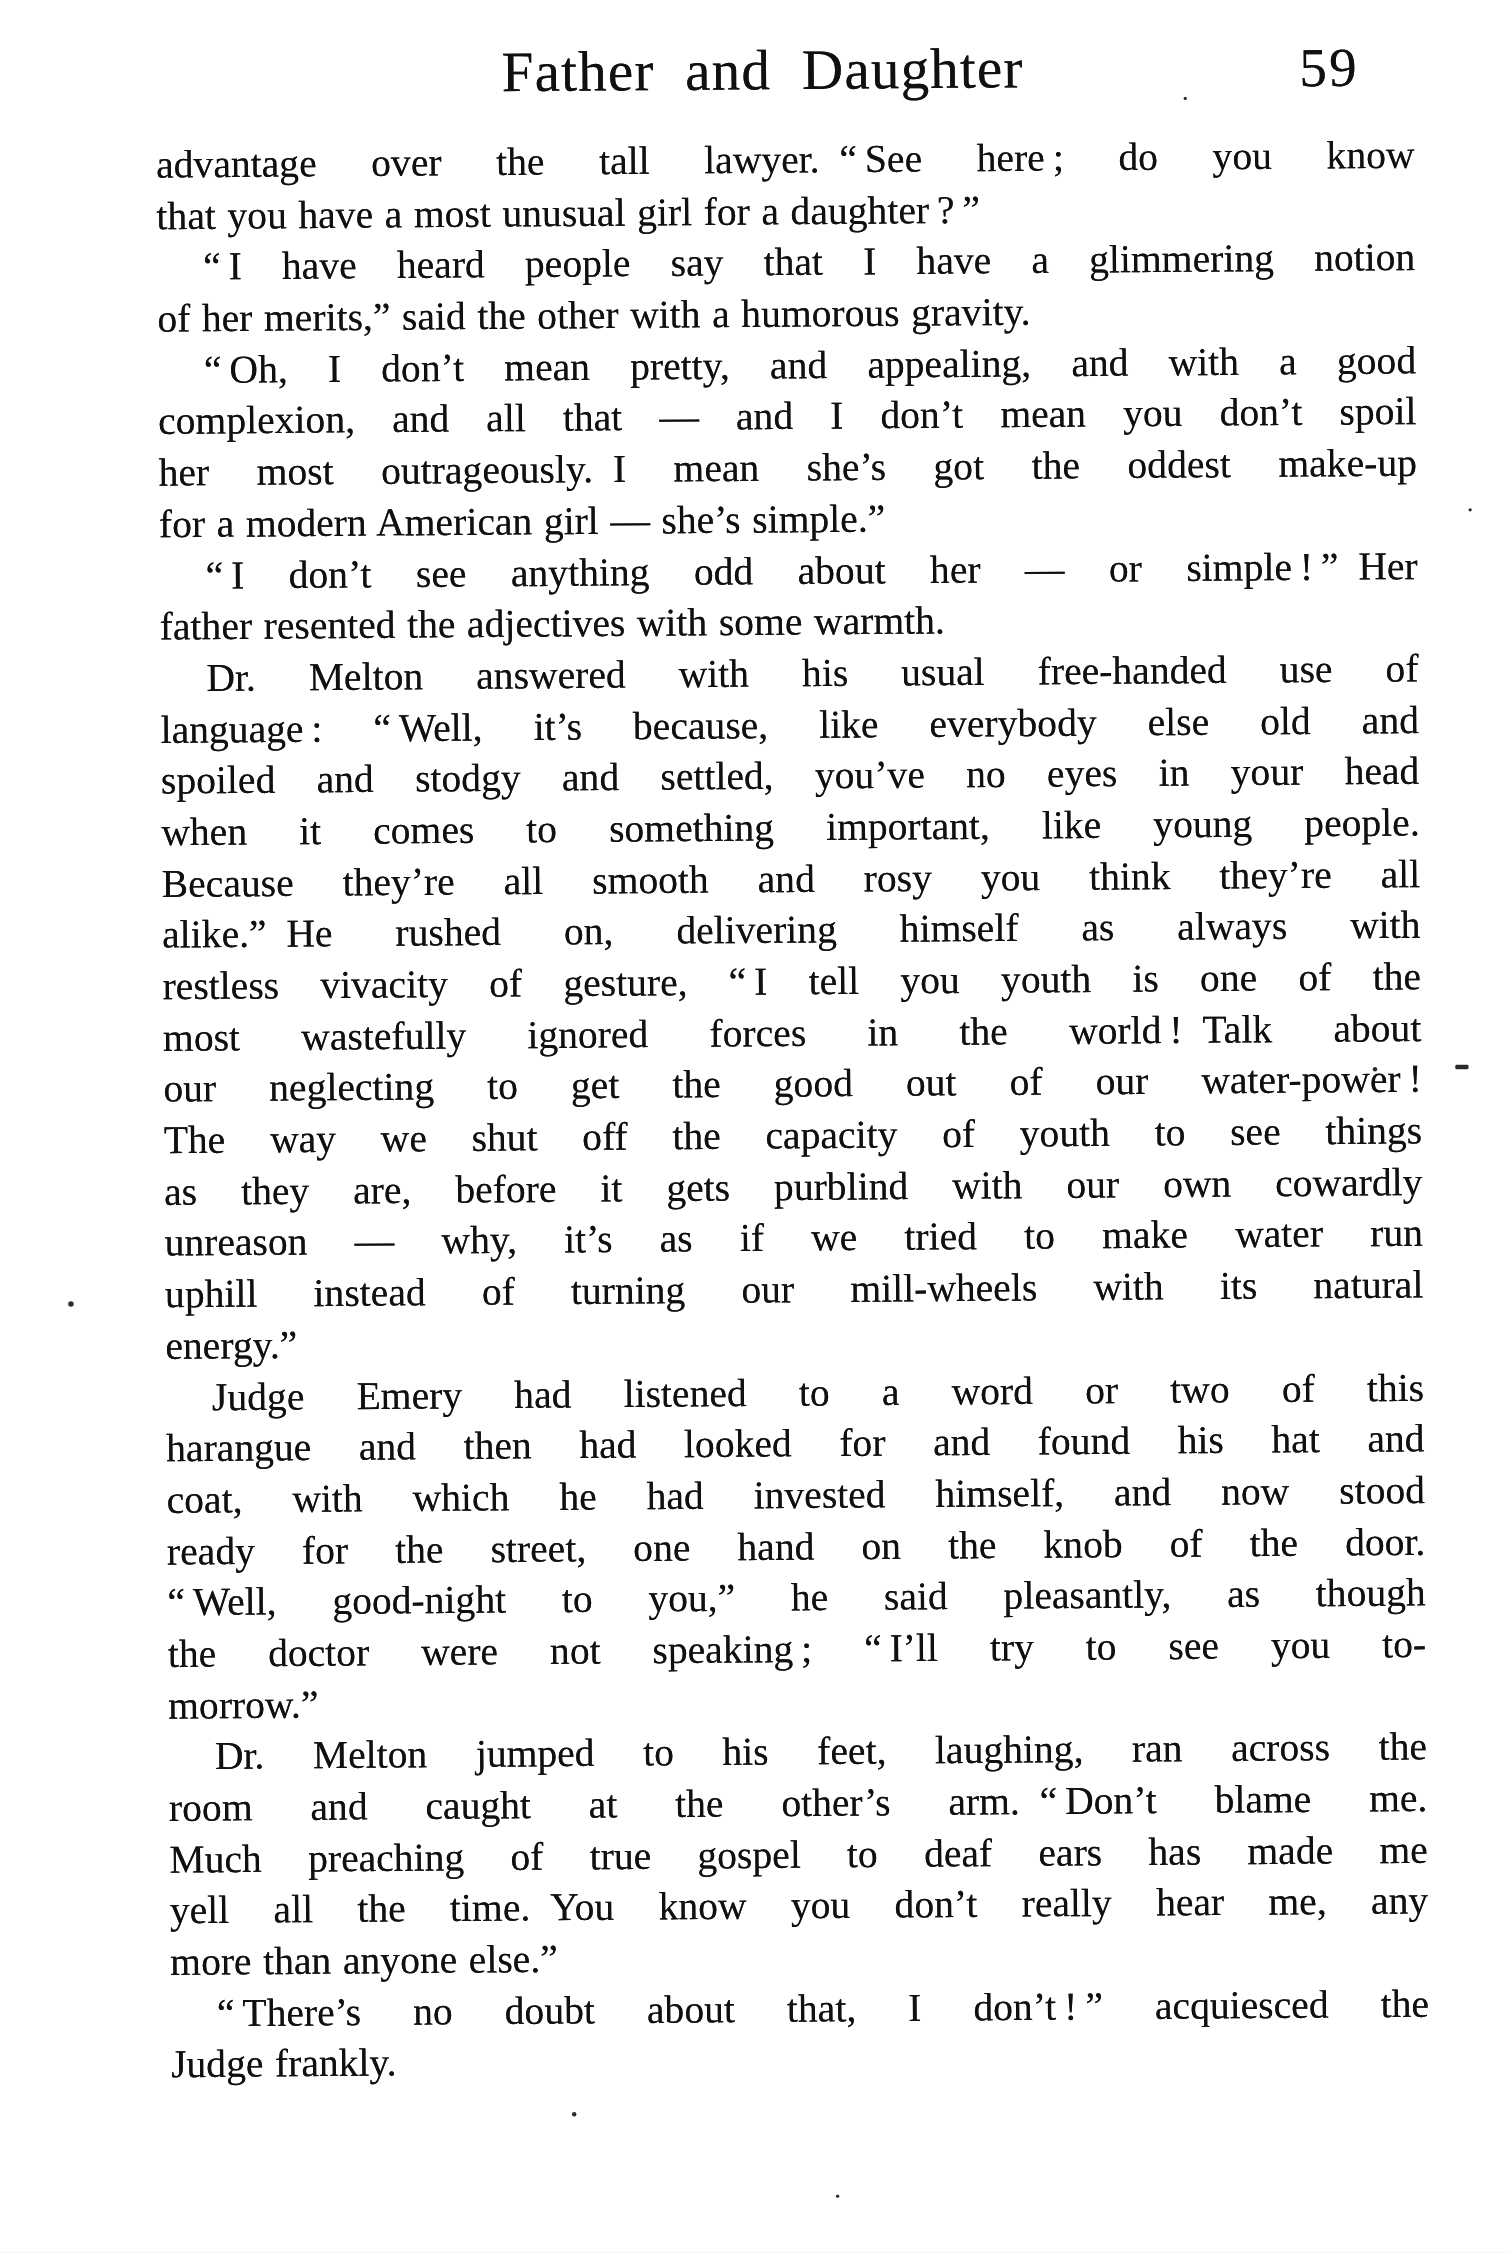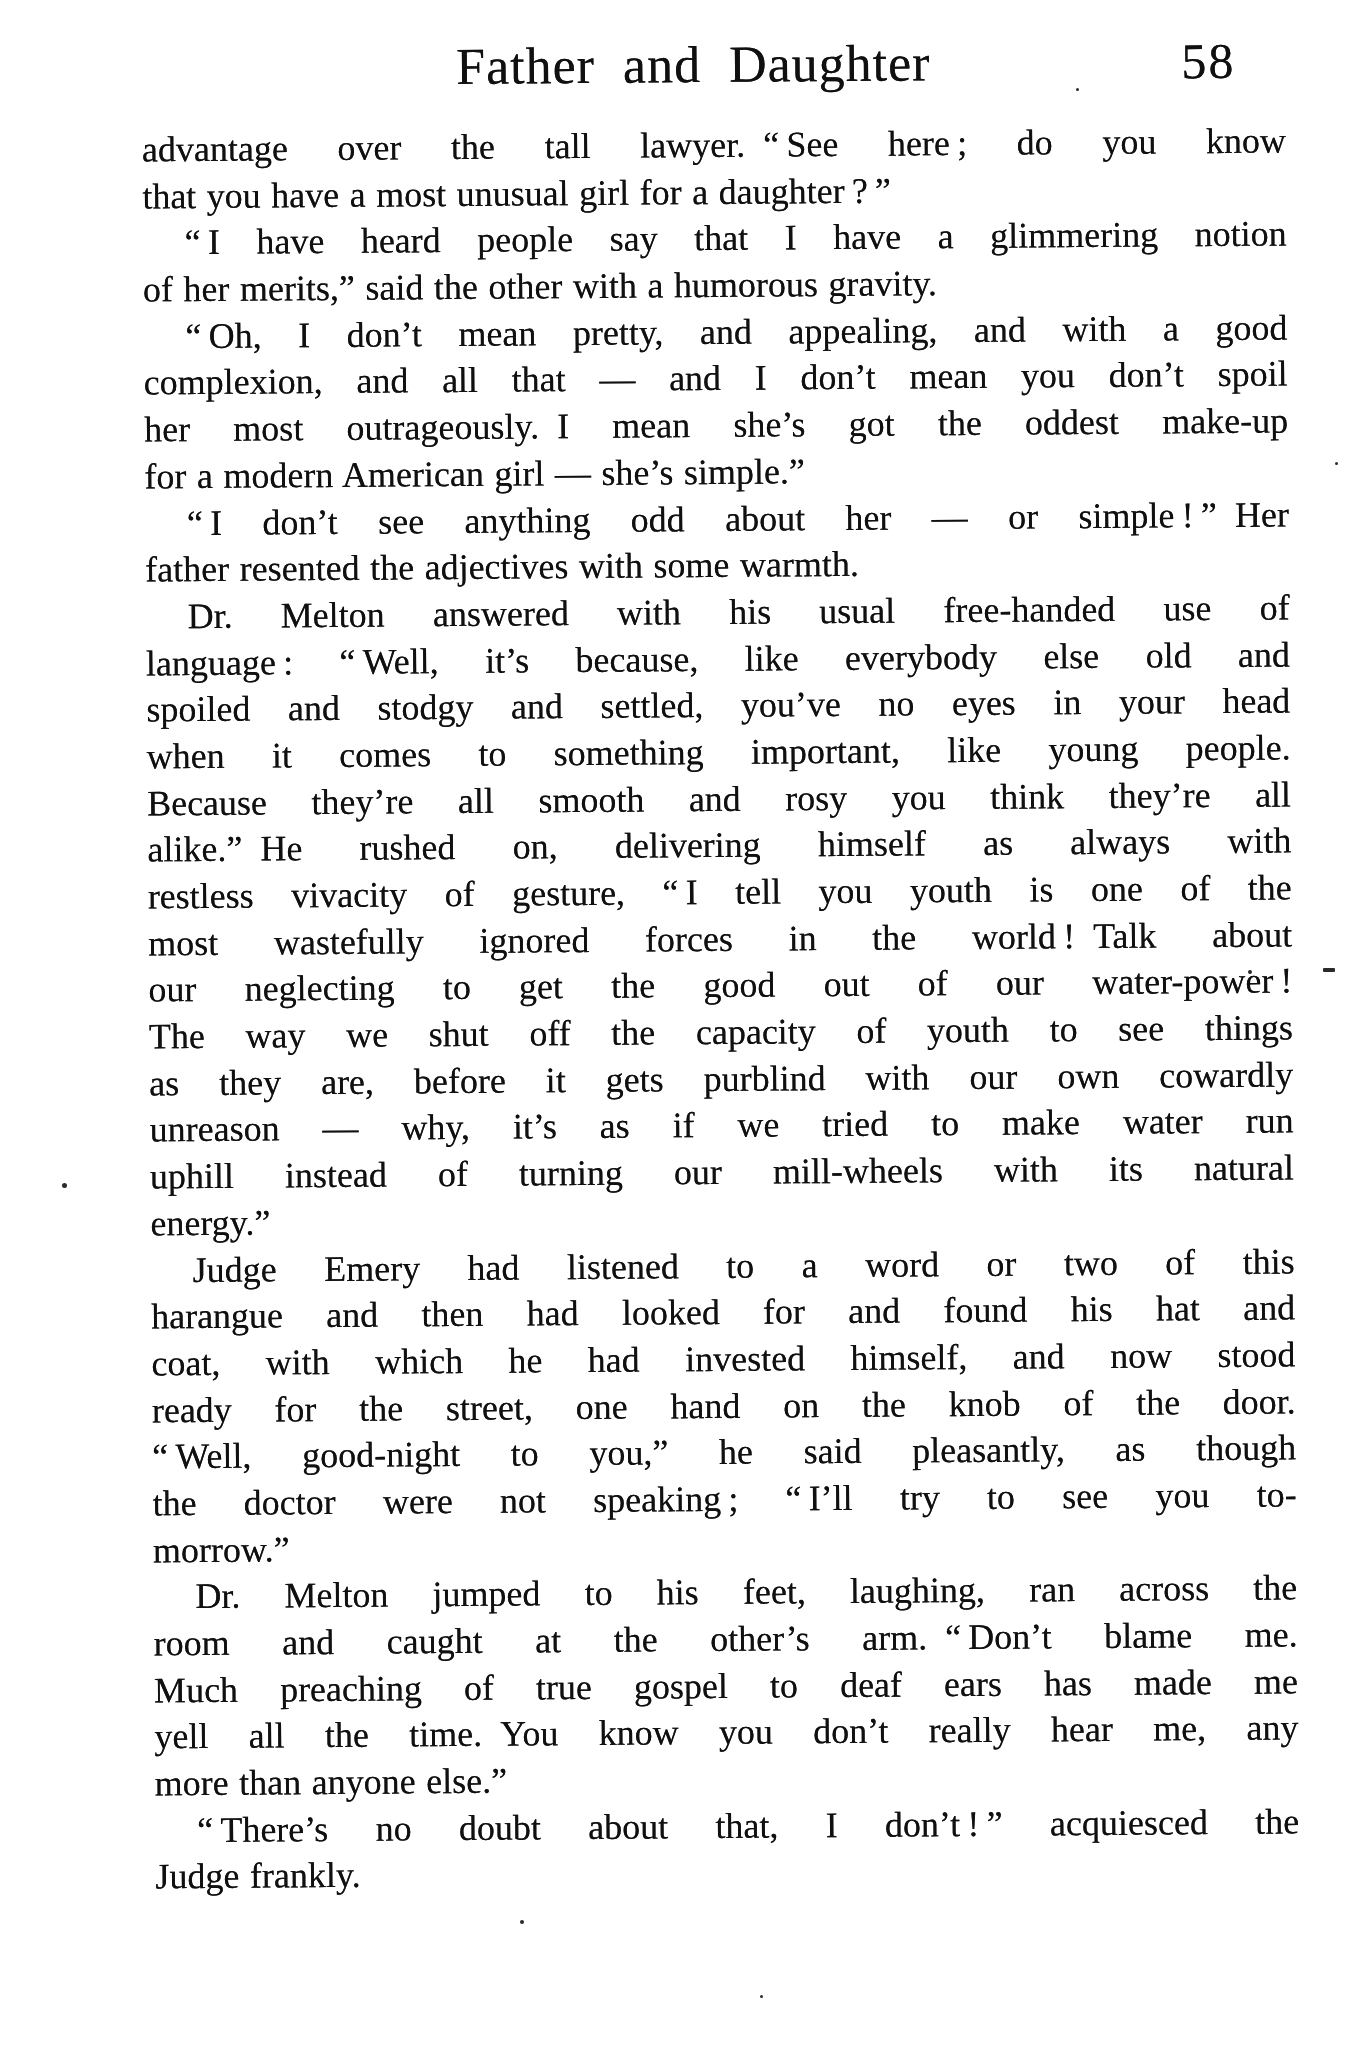--- a/index.html
+++ b/index.html
@@ -61,21 +61,21 @@
   }
   .speck.dash { border-radius: 1px; }
 </style>
 </head>
 <body>
 
 <div class="page">
   <div class="content">
     <div class="header">
       <div class="title">Father and Daughter</div>
-      <div class="pagenum">58</div>
+      <div class="pagenum">59</div>
     </div>
     <div class="body">
         <div class="para">
           <div class="line">advantage over the tall lawyer. “ See here ; do you know</div>
           <div class="line last">that you have a most unusual girl for a daughter ? ”</div>
         </div>
         <div class="para">
           <div class="line indent">“ I have heard people say that I have a glimmering notion</div>
           <div class="line last">of her merits,” said the other with a humorous gravity.</div>
         </div>

